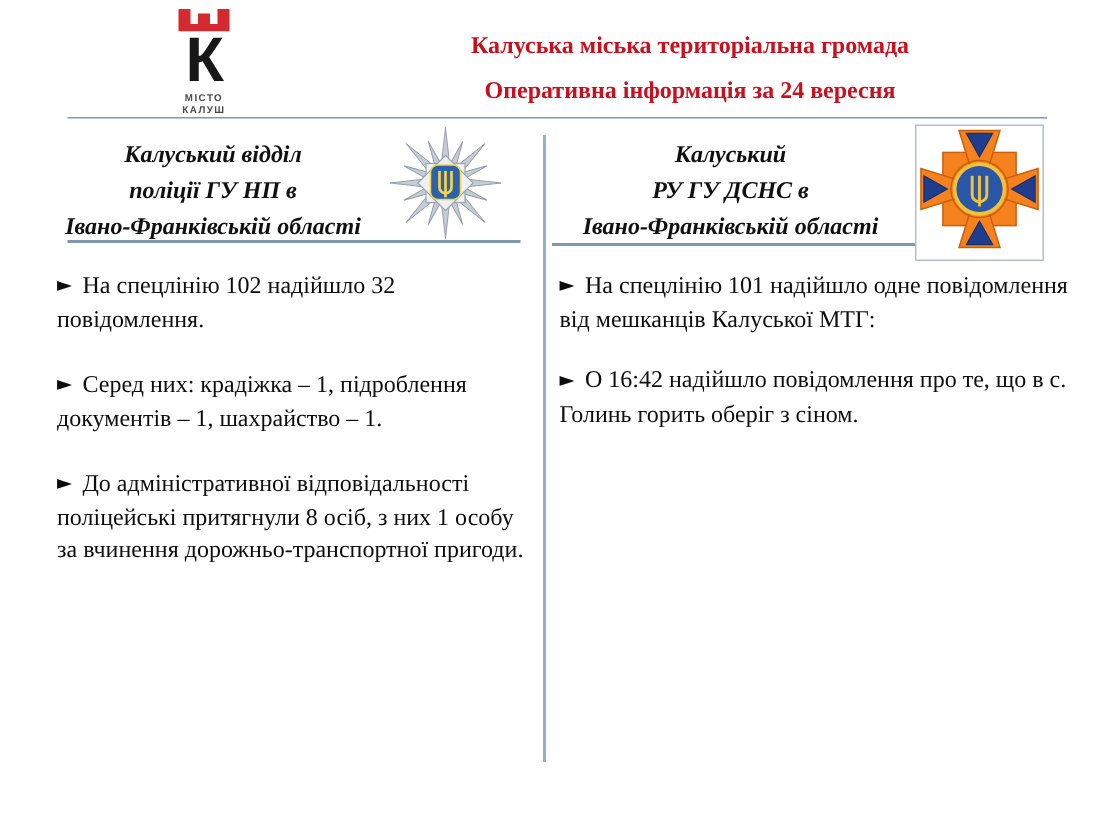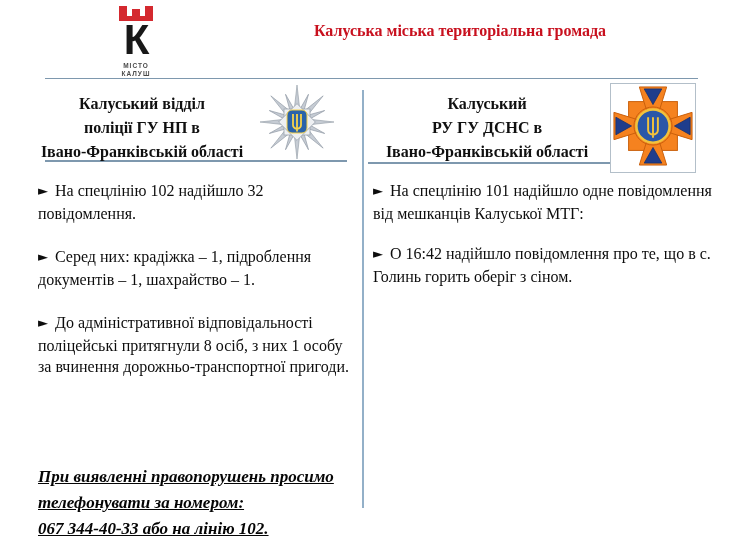--- a/index.html
+++ b/index.html
@@ -23,21 +23,21 @@
     color:#c8101e;font-weight:bold;font-size:16px;line-height:30px;
   }
   
   .rule{position:absolute;height:0;border-top:2px solid #7e98ae;}
   .rule-top{left:45px;top:78px;width:653px;border-top-width:1.5px;}
   .rule-left{left:45px;top:160px;width:302px;}
   .rule-right{left:368px;top:162px;width:322px;}
   .v-divider{position:absolute;left:362px;top:90px;height:418px;width:0;border-left:2px solid #93b0c8;}
   
   .col-header{
-    position:absolute;text-align:center;font-weight:bold;
+    position:absolute;text-align:center;font-weight:bold;font-style:italic;
     font-size:16px;line-height:24px;color:#101010;
   }
   .col-header.left{left:33px;top:92px;width:218px;}
   .col-header.right{left:372px;top:92px;width:230px;}
   .badge-box{position:absolute;}
   .badge-box.police{left:256px;top:84px;}
   .badge-box.dsns{left:610px;top:83px;border:1px solid #b3bfc9;background:#fff;padding:1px;}
   
   .bullets{position:absolute;font-weight:normal;font-size:16px;line-height:21.5px;color:#0d0d0d;}
   .bullets.left{left:38px;top:180px;width:312px;}
@@ -69,20 +69,21 @@
     </svg>
     <div class="logo-letter">К</div>
     <div class="logo-caption">
       <div>МІСТО</div>
       <div>КАЛУШ</div>
     </div>
   </div>
 
   <div class="title-block">
     <div>Калуська міська територіальна громада</div>
+    <div>Оперативна інформація за 24 вересня</div>
   </div>
 
   <div class="rule rule-top"></div>
   <div class="v-divider"></div>
   <div class="rule rule-left"></div>
   <div class="rule rule-right"></div>
 
   <div class="col-header left">
     <div>Калуський відділ</div>
     <div>поліції ГУ НП в</div>
@@ -155,19 +156,15 @@
     <p><span class="bullet-glyph">►</span><span>На спецлінію 102 надійшло 32 повідомлення.</span></p>
     <p><span class="bullet-glyph">►</span><span>Серед них: крадіжка – 1, підроблення документів  – 1, шахрайство – 1.</span></p>
     <p><span class="bullet-glyph">►</span><span>До адміністративної відповідальності поліцейські притягнули  8 осіб, з них 1 особу за вчинення дорожньо-транспортної пригоди.</span></p>
   </div>
 
   <div class="bullets right">
     <p><span class="bullet-glyph">►</span><span>На спецлінію 101 надійшло одне повідомлення від мешканців Калуської МТГ:</span></p>
     <p><span class="bullet-glyph">►</span><span>О 16:42 надійшло повідомлення про те, що в с. Голинь горить  оберіг з сіном.</span></p>
   </div>
 
-  <div class="footer-note left">
-    <div>При виявленні правопорушень просимо телефонувати  за номером:</div>
-    <div>067 344-40-33 або на лінію 102.</div>
-  </div>
 
 
 </div>
 
 </body></html>

